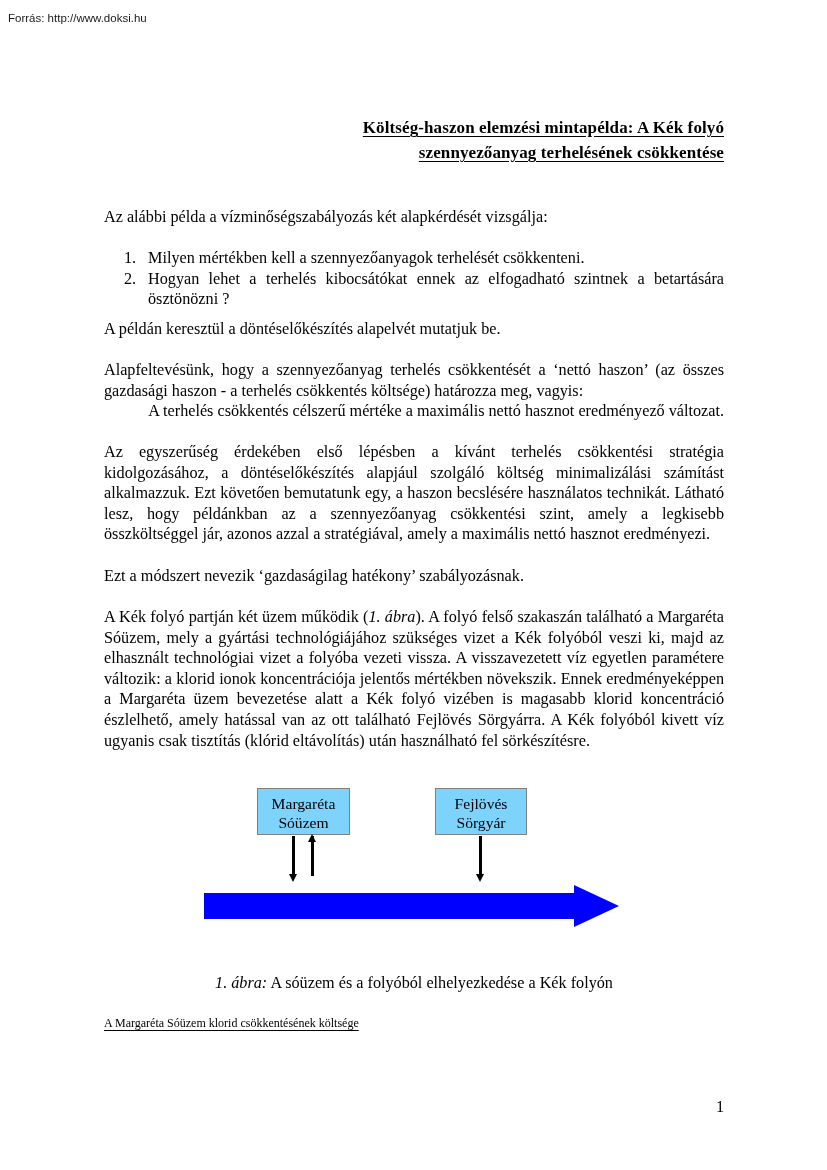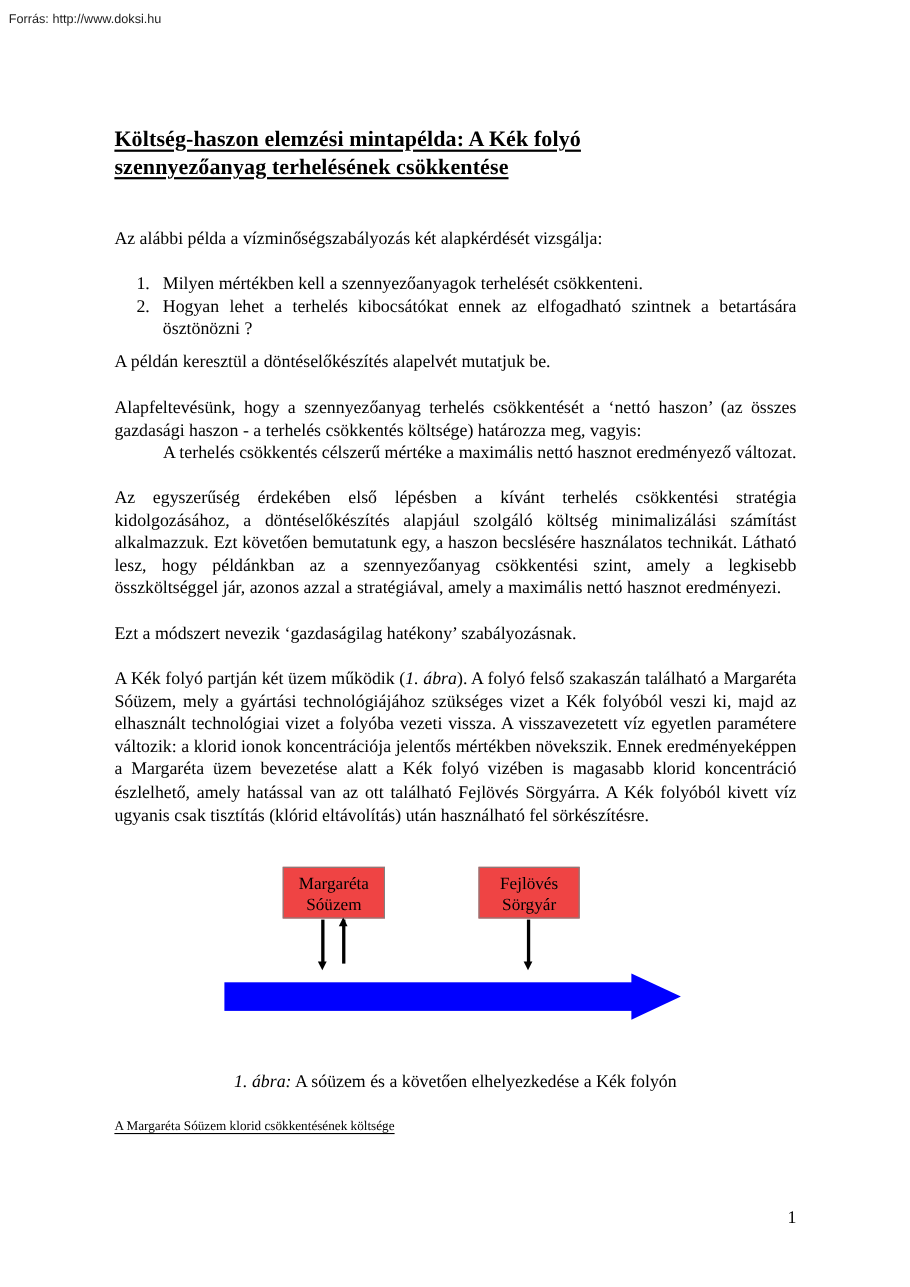--- a/index.html
+++ b/index.html
@@ -38,23 +38,23 @@
   .content {
     position: absolute;
     left: 104px;
     top: 0;
     width: 620px;
   }
 
   .doc-title {
     margin: 0;
     padding: 0;
-    font-size: 20px;
+    font-size: 17px;
     font-weight: bold;
-    text-align: left;
+    text-align: right;
     line-height: 25px;
     letter-spacing: 0.1px;
   }
   .doc-title .tl {
     display: block;
     text-decoration: underline;
     text-underline-offset: 3px;
   }
   .title-block {
     position: absolute;
@@ -105,21 +105,21 @@
     position: absolute;
     left: 0;
     top: 780px;
     width: 620px;
     height: 175px;
   }
   .plant-box {
     position: absolute;
     box-sizing: border-box;
     border: 1px solid #808080;
-    background: #ef4444;
+    background: #7dd3fc;
     text-align: center;
     font-size: 15.6px;
     line-height: 19px;
     padding-top: 5px;
   }
   .box-margareta {
     left: 153px;
     top: 8px;
     width: 93px;
     height: 47px;
@@ -281,20 +281,20 @@
       <div class="pipe pipe-f-down" style="background: rgb(0, 0, 0);"></div>
       <div class="arrowhead ah-down ah-f-down" style="border-top-color: rgb(0, 0, 0);"></div>
 
       <div class="river">
         <div class="river-shaft" style="background: rgb(0, 0, 255);"></div>
         <div class="river-head" style="border-left: 45px solid rgb(0, 0, 255);"></div>
       </div>
 
     </div>
 
-    <div class="fig-caption"><em class="it">1. ábra:</em><span> A sóüzem és a követően elhelyezkedése a Kék folyón</span></div>
+    <div class="fig-caption"><em class="it">1. ábra:</em><span> A sóüzem és a folyóból elhelyezkedése a Kék folyón</span></div>
 
     <div class="subhead"><span>A Margaréta Sóüzem klorid csökkentésének költsége</span></div>
 
     <div class="page-number">1</div>
 
   </div>
 </div>
 
 </body></html>

